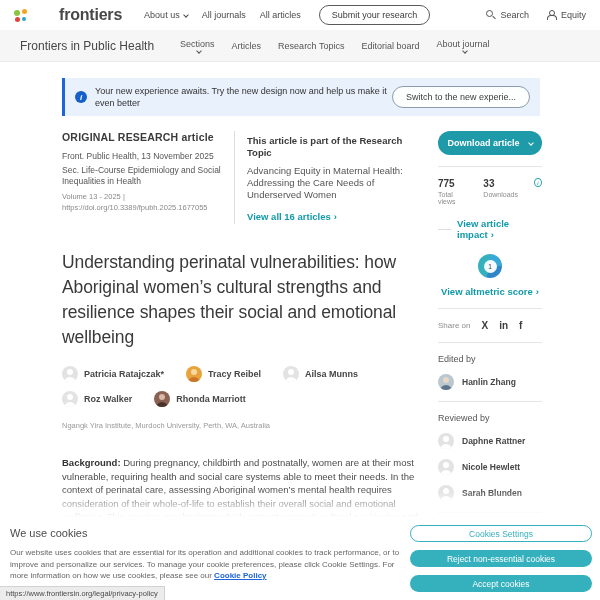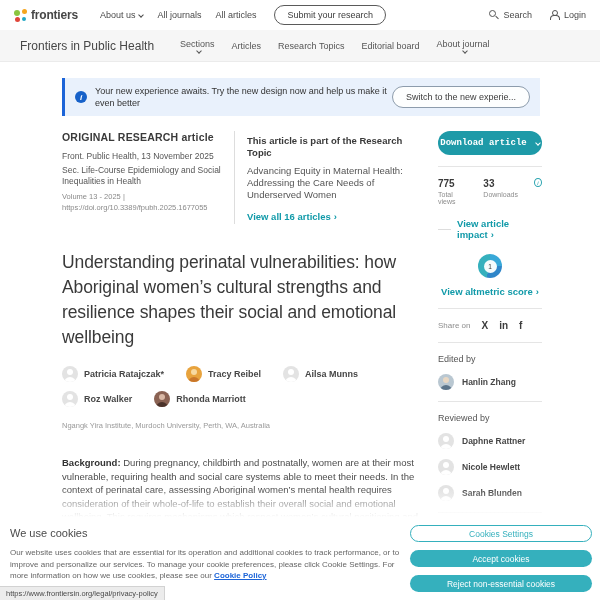--- a/index.html
+++ b/index.html
@@ -9,21 +9,21 @@
 
   
   .topbar { height:30px; display:flex; align-items:center; padding:0 14px; background:#fff; }
   .logo { display:flex; align-items:center; gap:4px; margin-right:22px; cursor:pointer; }
   .logo-mark { position:relative; width:13px; height:13px; }
   .logo-mark i { position:absolute; border-radius:50%; }
   .logo-mark .d1 { width:6px;height:6px;background:#8bc53f;left:0;top:1px; }
   .logo-mark .d2 { width:5px;height:5px;background:#f5a51d;right:0;top:0; }
   .logo-mark .d3 { width:5px;height:5px;background:#e0453a;left:1px;bottom:0; }
   .logo-mark .d4 { width:4px;height:4px;background:#22a7c4;right:1px;bottom:1px; }
-  .logo-text { font-size:12px; font-weight:700; color:#474747; letter-spacing:-0.2px; }
+  .logo-text { font-size:16px; font-weight:700; color:#474747; letter-spacing:-0.2px;margin-left:28px; }
   .topnav { display:flex; align-items:center; gap:14px; font-size:9px; color:#4a4a4a; }
   .topnav .nav-item { cursor:pointer; display:flex; align-items:center; }
   .submit-pill { border:1px solid #5a5a5a; border-radius:12px; padding:4px 12px; font-size:9px;
                  color:#3c3c3c; background:#fff; cursor:pointer; margin-left:4px; }
   .top-right { margin-left:auto; display:flex; align-items:center; gap:18px; font-size:9px; color:#4a4a4a; }
   .top-right .nav-item { display:flex; align-items:center; cursor:pointer; }
 
   .chev { display:inline-block; width:4px; height:4px; border-right:1.2px solid currentColor;
           border-bottom:1.2px solid currentColor; transform:rotate(45deg); margin-left:4px; vertical-align:2px; }
   .chev.up { transform:rotate(-135deg); vertical-align:-2px; }
@@ -98,21 +98,21 @@
   .avatar.photo-blue::before { background:#e8d7c3; }
   .avatar.photo-blue::after { background:#5b748a; }
   .affiliation { font-size:7.5px; color:#9a9a9a; margin-top:14px; }
   .abstract { margin-top:26px; font-size:9.5px; line-height:13.5px; color:#4c4c4c;
               height:92px; overflow:hidden; }
   .abstract b { color:#333; }
 
   
   .download-btn { width:100%; height:24px; background:#1e9aa8; border:none; border-radius:13px;
                   color:#fff; font-size:9px; font-weight:700; display:flex; align-items:center;
-                  justify-content:center; gap:5px; cursor:pointer; font-family:Liberation Mono, monospace; }
+                  justify-content:center; gap:5px; cursor:pointer; font-family:Liberation Sans, sans-serif; }
   .rail-div { border-top:1px solid #e5e5e5; margin:11px 0; }
   .stats { display:flex; align-items:flex-start; }
   .stat { margin-right:16px; }
   .stat-num { font-size:10px; font-weight:700; color:#3a3a3a; }
   .stat-label { font-size:7px; color:#8d8d8d; margin-top:2px; }
   .info-o { margin-left:auto; width:9px; height:9px; border:1px solid #2ba4b0; border-radius:50%;
             color:#2ba4b0; font-size:6px; display:flex; align-items:center; justify-content:center;
             cursor:pointer; font-style:italic; }
   .impact-row { display:flex; align-items:center; margin-top:13px; }
   .impact-dash { width:14px; border-top:1px solid #ddd; margin-right:6px; }
@@ -174,21 +174,21 @@
       <span class="nav-item">All articles</span>
       <button class="submit-pill">Submit your research</button>
     </nav>
     <div class="top-right">
       <span class="nav-item">
           <span class="search-ico"></span>
           <span>Search</span>
         </span>
       <span class="nav-item">
           <span class="person-ico"></span>
-          <span>Login</span>
+          <span>Equity</span>
         </span>
     </div>
   </header>
 
   <div class="journalbar">
     <span class="journal-title">Frontiers in Public Health</span>
     <nav class="journalnav">
       <span class="nav-item">
           <span>Sections</span>
           <span class="chev"></span>
@@ -330,20 +330,20 @@
       </div>
       <div class="toc-item">Abstract</div>
     </aside>
   </div>
 
   <div class="cookie-banner">
     <div class="cookie-title">We use cookies</div>
     <p class="cookie-body"><span>Our website uses cookies that are essential for its operation and additional cookies to track performance, or to improve and personalize our services. To manage your cookie preferences, please click Cookie Settings. For more information on how we use cookies, please see our </span><span class="cookie-link">Cookie Policy</span></p>
     <div class="cookie-buttons">
       <button class="cbtn outline">Cookies Settings</button>
+      <button class="cbtn filled">Reject non-essential cookies</button>
       <button class="cbtn filled">Accept cookies</button>
-      <button class="cbtn filled">Reject non-essential cookies</button>
     </div>
   </div>
 
   <div class="url-tooltip">https://www.frontiersin.org/legal/privacy-policy</div>
 
 </div>
 
 </body></html>

